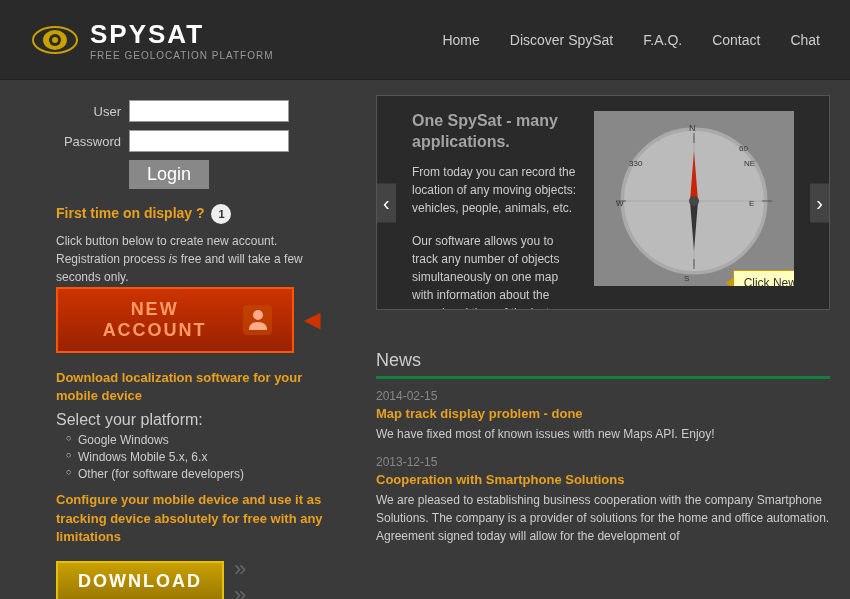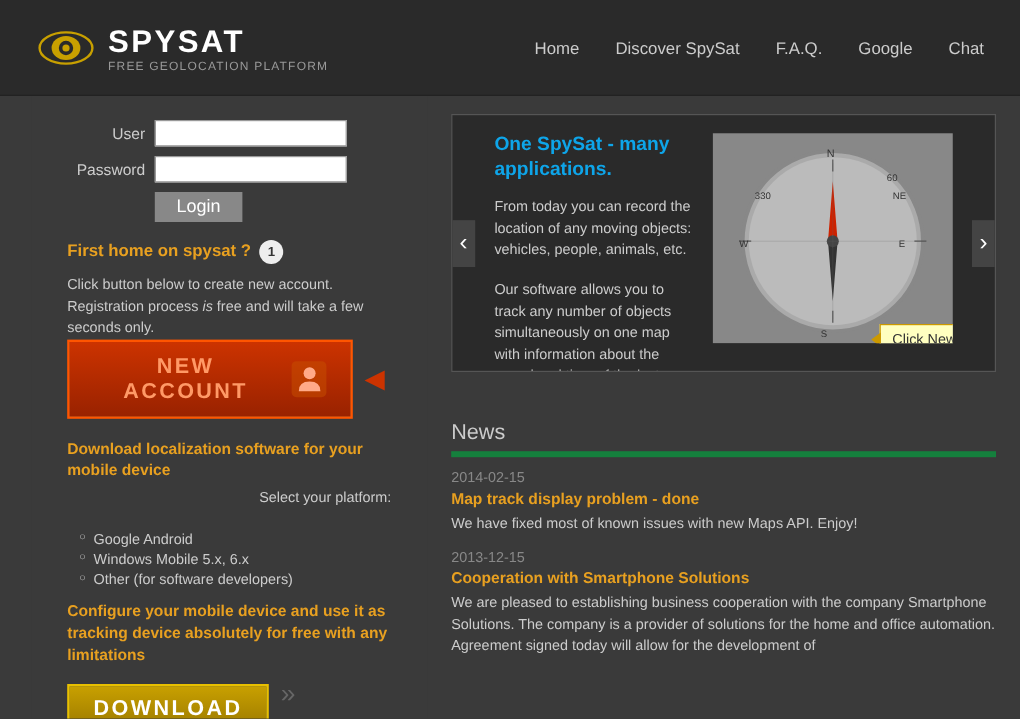--- a/index.html
+++ b/index.html
@@ -100,21 +100,21 @@
     .login-btn-row {
       padding-left: 73px;
       margin-top: 5px;
     }
     .login-btn {
       background: #888;
       color: #fff;
       border: none;
       padding: 4px 18px;
       cursor: pointer;
-      font-size: 15px;
+      font-size: 18px;
     }
 
     
     .first-time-title {
       color: #e8a020;
       font-size: 14px;
       font-weight: bold;
       margin-bottom: 8px;
     }
     .first-time-text {
@@ -183,24 +183,23 @@
 
     
     .download-title {
       color: #e8a020;
       font-size: 13px;
       font-weight: bold;
       margin-bottom: 6px;
       line-height: 1.4;
     }
     .platform-label {
-      font-size: 12px;
-      color: #ccc;
-      margin-bottom: 21px;
-      text-align: right;
+      font-size: 16px;
+      color: #ccc;
+      margin-bottom: 4px;
     }
     .platform-list {
       list-style: none;
       margin-left: 10px;
       margin-bottom: 10px;
     }
     .platform-list li {
       font-size: 12px;
       color: #ccc;
       margin-bottom: 3px;
@@ -279,21 +278,21 @@
     .carousel-content {
       display: flex;
       gap: 15px;
       width: 100%;
       padding: 0 20px;
     }
     .carousel-text {
       flex: 1;
     }
     .carousel-headline {
-      color: #0ea5e9;
+      color: #a3a3a3;
       font-size: 16px;
       font-weight: bold;
       margin-bottom: 10px;
       line-height: 1.3;
     }
     .carousel-body {
       font-size: 12px;
       color: #ccc;
       line-height: 1.5;
     }
@@ -305,21 +304,21 @@
       position: relative;
       overflow: hidden;
     }
     .compass-svg { width: 100%; height: 100%; }
 
     
     .news-header {
       display: flex;
       align-items: center;
       justify-content: space-between;
-      border-bottom: 5px solid #15803d;
+      border-bottom: 3px solid #15803d;
       padding-bottom: 5px;
       margin-bottom: 10px;
     }
     .news-title {
       font-size: 18px;
       color: #ccc;
       font-weight: normal;
     }
     .news-item {
       margin-bottom: 12px;
@@ -357,21 +356,21 @@
       <div class="logo-title">
         <span class="spy">SPYSAT</span>
       </div>
       <div class="logo-subtitle">FREE GEOLOCATION PLATFORM</div>
     </div>
   </div>
   <nav class="nav">
     <a>Home</a>
     <a>Discover SpySat</a>
     <a>F.A.Q.</a>
-    <a>Google</a>
+    <a>Contact</a>
     <a>Chat</a>
   </nav>
 </div>
 
 <div class="main">
 
   <div class="left-panel">
 
     <div class="login-form">
       <div class="form-row">
@@ -382,21 +381,21 @@
         <label class="form-label">Password</label>
         <input class="form-input" type="password" style="">
       </div>
       <div class="login-btn-row">
         <button class="login-btn">Login</button>
       </div>
     </div>
 
     <div>
       <div class="first-time-title">
-        <span>First home on spysat ?</span>
+        <span>First time on display ?</span>
         <span class="badge-num">1</span>
       </div>
       <div class="first-time-text">
         <span>Click button below to create new account.</span><br>
         <span>Registration process </span><em>is</em><span> free and will take a few seconds only.</span>
       </div>
     </div>
 
     <div class="new-account-row">
       <button class="new-account-btn">
@@ -408,21 +407,21 @@
           </svg>
         </div>
       </button>
       <span class="arrow-right">◄</span>
     </div>
 
     <div>
       <div class="download-title">Download localization software for your mobile device</div>
       <div class="platform-label">Select your platform:</div>
       <ul class="platform-list">
-        <li>Google Android</li>
+        <li>Google Windows</li>
         <li>Windows Mobile 5.x, 6.x</li>
         <li>Other (for software developers)</li>
       </ul>
     </div>
 
     <div>
       <div class="configure-title">Configure your mobile device and use it as tracking device absolutely for free with any limitations</div>
       <div class="download-btn-row">
         <button class="download-btn">DOWNLOAD</button>
         <span class="double-chevron">»<br>»</span>

